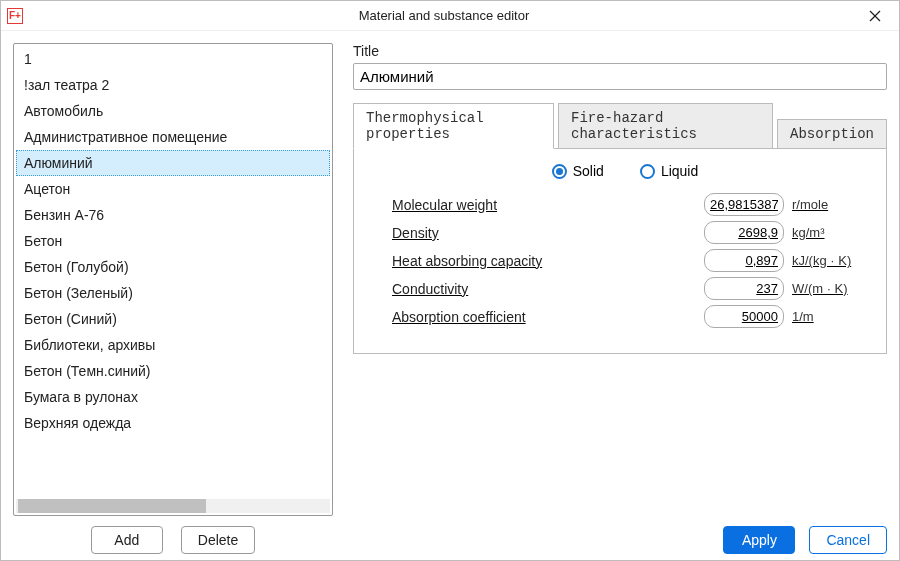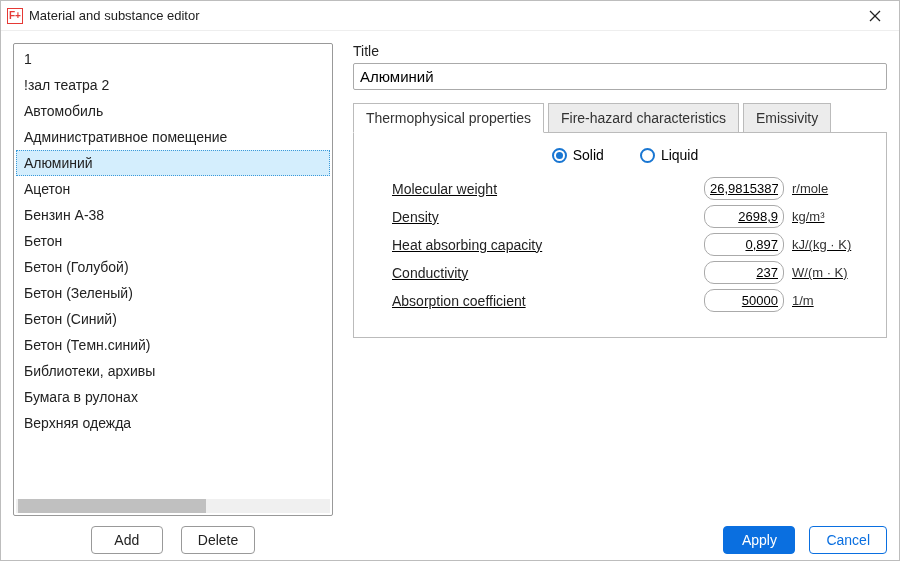--- a/index.html
+++ b/index.html
@@ -1,41 +1,41 @@
 <!DOCTYPE html>
 <html><head>
 <meta charset="utf-8">
 <style>
   * { box-sizing: border-box; font-family: "Segoe UI", "Helvetica Neue", Arial, sans-serif; }
   html, body { margin: 0; padding: 0; background: #fff; }
   .window { width: 900px; height: 561px; border: 1px solid #bdbdbd; display: flex; flex-direction: column; background: #fff; }
   .titlebar { height: 30px; display: flex; align-items: center; padding: 0 8px 0 6px; border-bottom: 1px solid #eee; }
   .app-icon { width: 16px; height: 16px; border: 1px solid #e53935; color: #e53935; font-size: 10px; font-weight: bold; display: flex; align-items: center; justify-content: center; margin-right: 6px; }
-  .title-text { font-size: 13px; color: #222; flex: 1; }
+  .title-text { font-size: 13px; color: #222; flex: 1; text-align: center; }
   .close-btn { width: 32px; height: 24px; display: flex; align-items: center; justify-content: center; cursor: pointer; }
   .close-btn svg { stroke: #222; }
 
   .body { flex: 1; display: flex; padding: 12px 12px 6px 12px; gap: 20px; overflow: hidden; }
   .left { width: 320px; display: flex; flex-direction: column; }
   .list-wrap { flex: 1; border: 1px solid #999; border-radius: 2px; overflow: hidden; display: flex; flex-direction: column; padding: 2px; }
   .list { flex: 1; overflow-y: auto; overflow-x: hidden; }
   .list::-webkit-scrollbar { width: 16px; height: 16px; }
   .list::-webkit-scrollbar-track { background: #f0f0f0; }
   .list::-webkit-scrollbar-thumb { background: #c0c0c0; border-radius: 2px; }
   .list-item { font-size: 14px; padding: 5px 8px; color: #222; cursor: pointer; white-space: nowrap; }
   .list-item.selected { background: #d4eefd; border: 1px dotted #3a9ad9; padding: 4px 7px; }
   .hscroll { height: 14px; background: #f0f0f0; margin-top: 2px; display: flex; }
   .hscroll .thumb { height: 100%; background: #c0c0c0; width: 60%; margin-left: 2px; }
   .left-buttons { margin-top: 10px; display: flex; gap: 18px; justify-content: center; }
 
   .right { flex: 1; display: flex; flex-direction: column; }
   .title-label { font-size: 14px; color: #222; margin-bottom: 4px; }
   input.title-field { width: 100%; font-size: 15px; padding: 4px 6px; border: 1px solid #aaa; border-radius: 2px; }
   .tabs { margin-top: 12px; display: flex; align-items: flex-end; }
-  .tab { font-size: 14px; padding: 6px 12px; border: 1px solid #bbb; background: #ececec; color: #333; cursor: pointer; position: relative; top: 1px; }
+  .tab { font-size: 14px; padding: 6px 12px; border: 1px solid #bbb; background: #ececec; color: #333; cursor: pointer; position: relative; top: 1px; font-family: Liberation Mono, monospace; }
   .tab + .tab { margin-left: 4px; }
   .tab.active { background: #fff; border-bottom: 1px solid #fff; }
   .tab-panel { border: 1px solid #bbb; padding: 14px 20px 20px 18px; }
 
   .phase-row { display: flex; justify-content: center; gap: 24px; margin-bottom: 14px; }
   .phase { display: flex; align-items: center; gap: 6px; font-size: 14px; cursor: pointer; margin-left: 12px; }
   .radio { width: 15px; height: 15px; border: 2px solid #1976d2; border-radius: 50%; display: flex; align-items: center; justify-content: center; }
   .radio.checked::after { content: ""; width: 7px; height: 7px; background: #1976d2; border-radius: 50%; display: block; }
 
   .prop-row { display: flex; align-items: center; margin: 5px 0; text-decoration: underline; }
@@ -67,48 +67,48 @@
   <div class="body">
     <div class="left">
       <div class="list-wrap">
         <div class="list" id="mat-list">
             <div class="list-item">1</div>
             <div class="list-item">!зал театра 2</div>
             <div class="list-item">Автомобиль</div>
             <div class="list-item">Административное помещение</div>
             <div class="list-item selected">Алюминий</div>
             <div class="list-item">Ацетон</div>
-            <div class="list-item">Бензин А-38</div>
+            <div class="list-item">Бензин А-76</div>
             <div class="list-item">Бетон</div>
             <div class="list-item">Бетон (Голубой)</div>
             <div class="list-item">Бетон (Зеленый)</div>
             <div class="list-item">Бетон (Синий)</div>
+            <div class="list-item">Библиотеки, архивы</div>
             <div class="list-item">Бетон (Темн.синий)</div>
-            <div class="list-item">Библиотеки, архивы</div>
             <div class="list-item">Бумага в рулонах</div>
             <div class="list-item">Верхняя одежда</div>
           </div>
         <div class="hscroll">
             <div class="thumb"></div>
           </div>
       </div>
       <div class="left-buttons">
         <button class="btn">Add</button>
         <button class="btn">Delete</button>
       </div>
     </div>
 
     <div class="right">
       <div class="title-label">Title</div>
       <input class="title-field" value="Алюминий" style="">
 
       <div class="tabs">
         <div class="tab active">Thermophysical properties</div>
         <div class="tab">Fire-hazard characteristics</div>
-        <div class="tab">Emissivity</div>
+        <div class="tab">Absorption</div>
       </div>
 
       <div class="tab-panel">
         <div class="phase-row">
           <div class="phase">
             <span class="radio checked"></span>
             <span>Solid</span>
           </div>
           <div class="phase">
             <span class="radio"></span>

